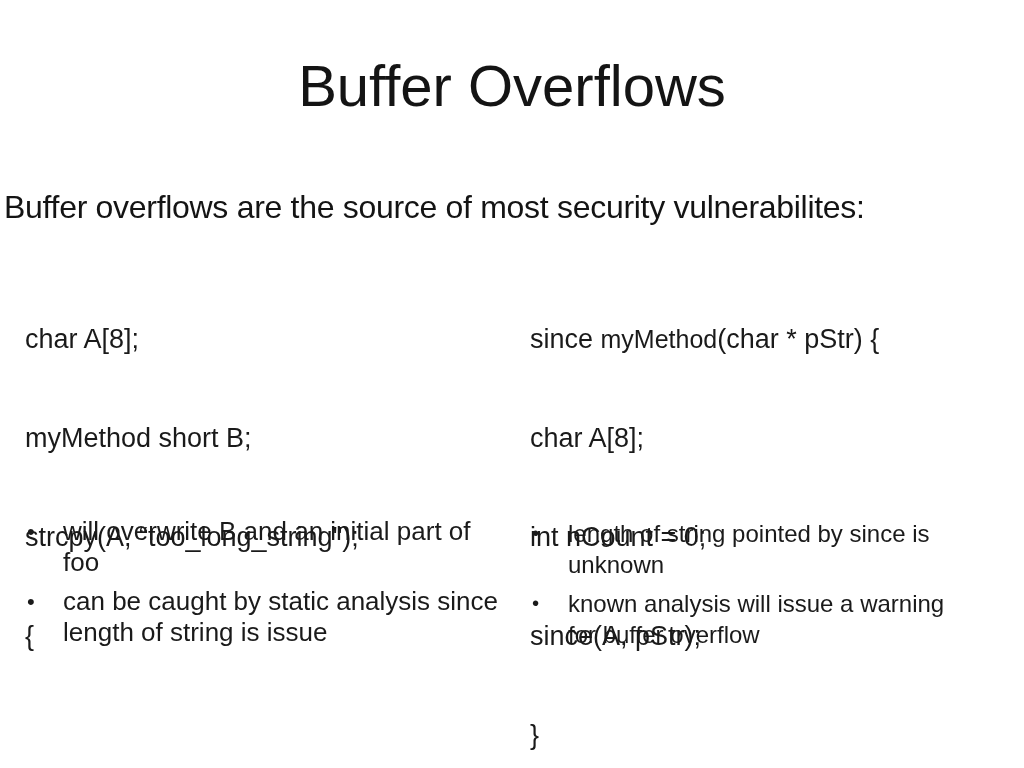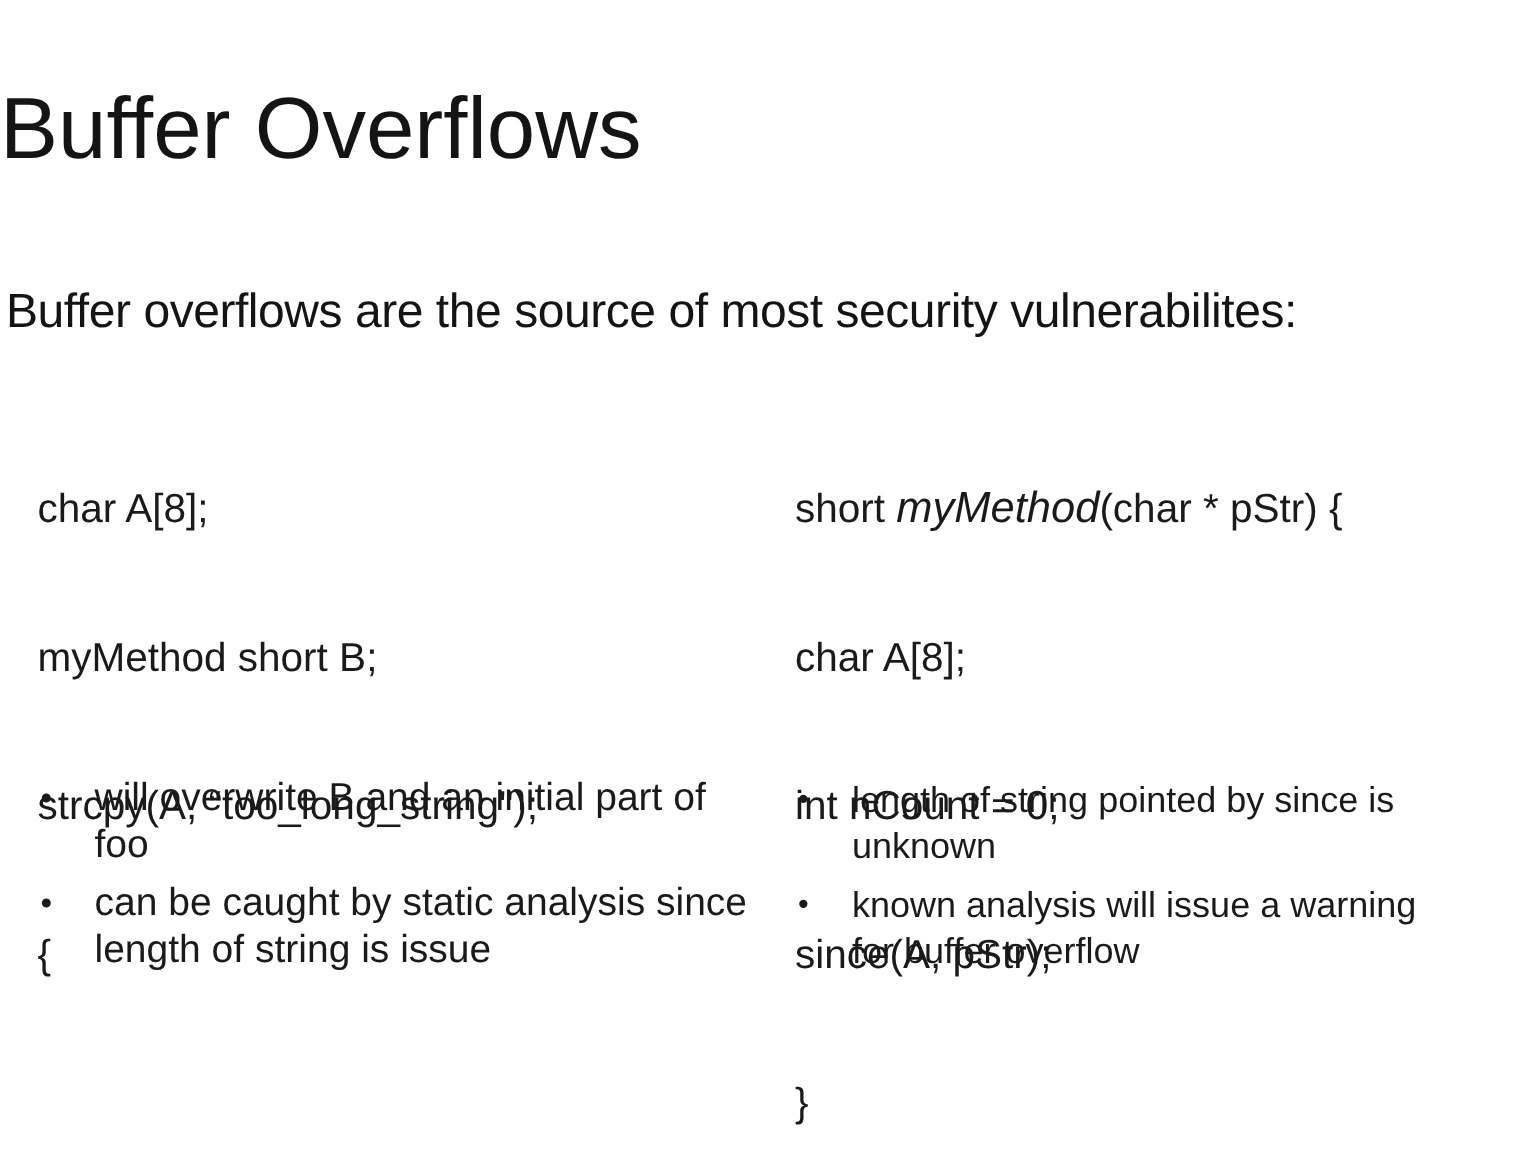--- a/index.html
+++ b/index.html
@@ -12,20 +12,21 @@
     position: relative;
   }
   .slide {
     position: absolute;
     left: 0; top: 0; width: 1024px; height: 768px;
     background: #ffffff;
   }
   .title {
     position: absolute;
     top: 52px; left: 0; right: 0;
+    text-align: center;
     font-size: 58px;
     font-weight: 400;
     letter-spacing: 0px;
     color: #141414;
     white-space: nowrap;
   }
   .subtitle {
     position: absolute;
     top: 189px; left: 4px;
     width: 1020px;
@@ -38,23 +39,22 @@
     position: absolute;
     font-size: 27px;
     line-height: 33px;
     color: #1a1a1a;
     white-space: pre;
   }
   .code-left  { left: 25px;  top: 257px; }
   .code-right { left: 530px; top: 257px; }
   .code-line { display: block; height: 33px; }
   .method-big {
-    font-size: 29px;
+    font-size: 25px;
     line-height: 33px;
-    font-style: italic;
   }
   .bullets {
     position: absolute;
     color: #1a1a1a;
   }
   .bullets-left  { left: 25px;  top: 516px; width: 470px; font-size: 26px; line-height: 31px; }
   .bullets-right { left: 530px; top: 518px; width: 432px; font-size: 24px; line-height: 31px; }
   .bullet-item {
     position: relative;
     padding-left: 38px;
@@ -79,21 +79,21 @@
 
   <div class="code code-left">
     <span class="code-line">char A[8];</span>
     <span class="code-line">myMethod short B;</span>
     <span class="code-line">strcpy(A, “too_long_string");</span>
     <span class="code-line">{</span>
     
   </div>
 
   <div class="code code-right">
-    <span class="code-line"><span>short </span><span class="method-big">myMethod</span><span>(char * pStr) {</span></span>
+    <span class="code-line"><span>since </span><span class="method-big">myMethod</span><span>(char * pStr) {</span></span>
     <span class="code-line">char A[8];</span>
     <span class="code-line">int nCount = 0;</span>
     <span class="code-line">since(A, pStr);</span>
     <span class="code-line">}</span>
     
     
     
   </div>
 
   <div class="bullets bullets-left">

